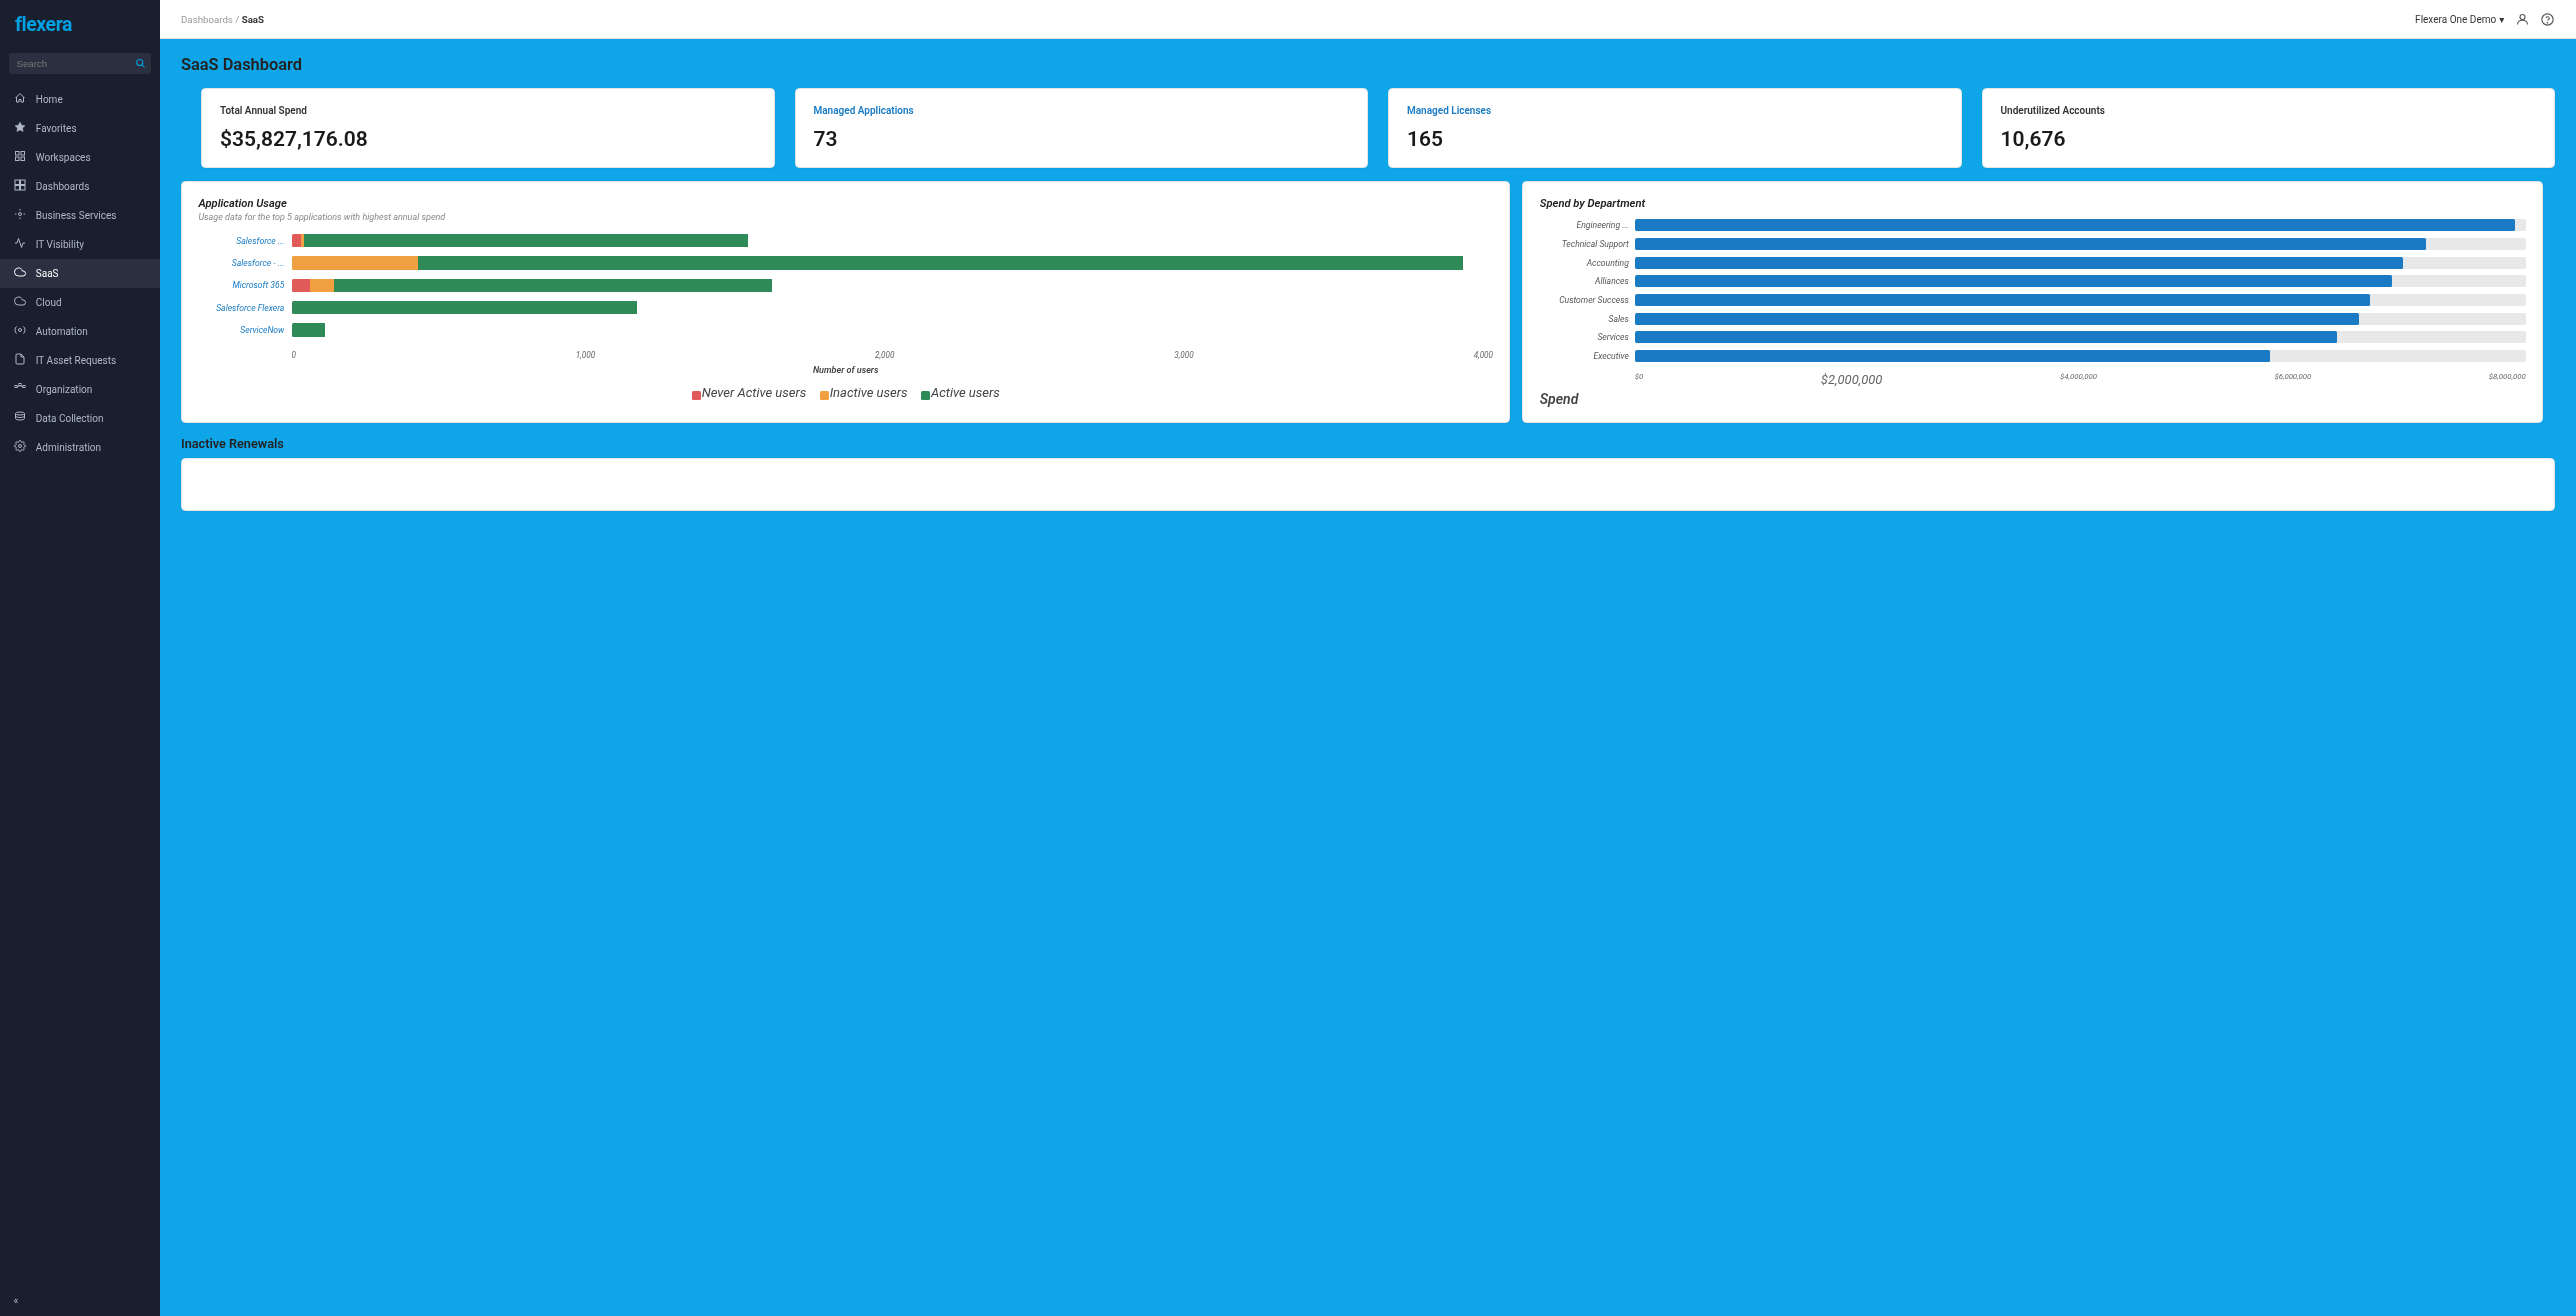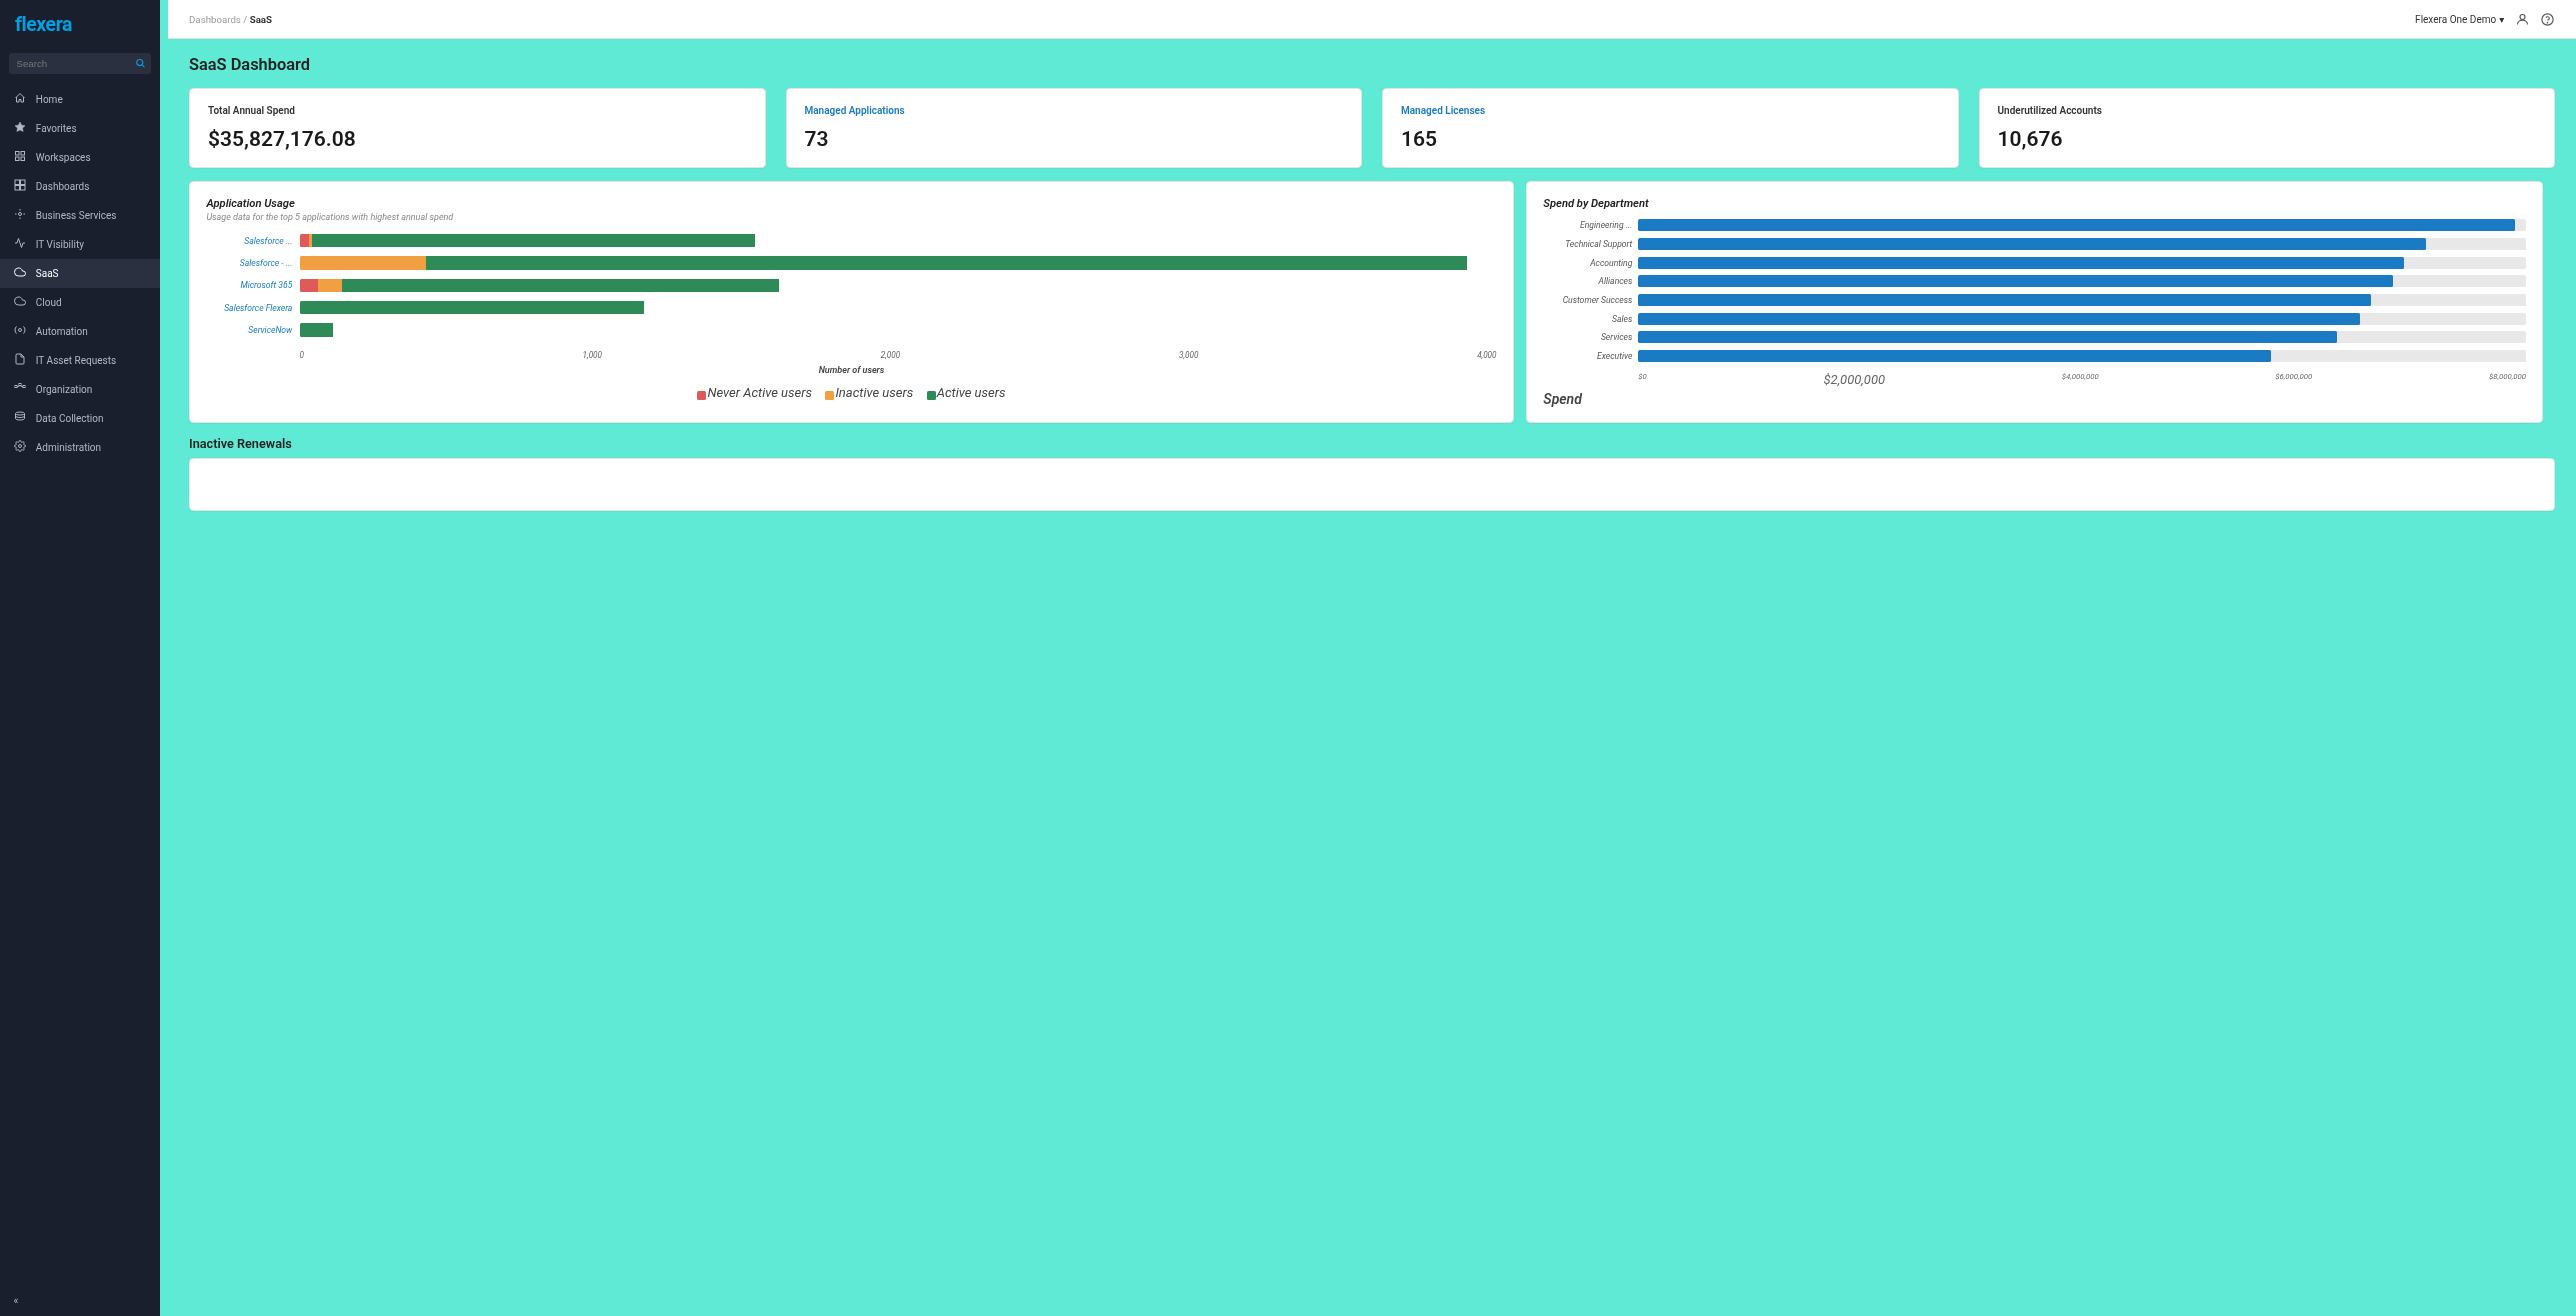--- a/index.html
+++ b/index.html
@@ -76,22 +76,21 @@
       color: #b0b8c8;
     }
     .collapse-icon { font-size: 10.4px; }
 
     
     #main {
       flex: 1;
       display: flex;
       flex-direction: column;
       overflow-y: auto;
-      background: #5eead4;
-      padding-left: 8px;
+      background: #0ea5e9;
     }
 
     
     #header {
       background: #fff;
       border-bottom: 0.7px solid #e0e0e0;
       padding: 7.5px 21px;
       display: flex;
       align-items: center;
       justify-content: space-between;
@@ -137,20 +136,21 @@
       color: #222;
       margin-bottom: 13.4px;
     }
 
     
     .stat-cards {
       display: grid;
       grid-template-columns: repeat(4, 1fr);
       gap: 20px;
       margin-bottom: 13.4px;
+      margin-left: 20px;
     }
     .stat-card {
       background: #fff;
       border-radius: 4.5px;
       padding: 16.4px 18px;
       border: 0.7px solid #e5e5e5;
       box-shadow: 0 0.7px 2.2px rgba(0,0,0,0.04);
     }
     .stat-card-title {
       font-size: 10px;

